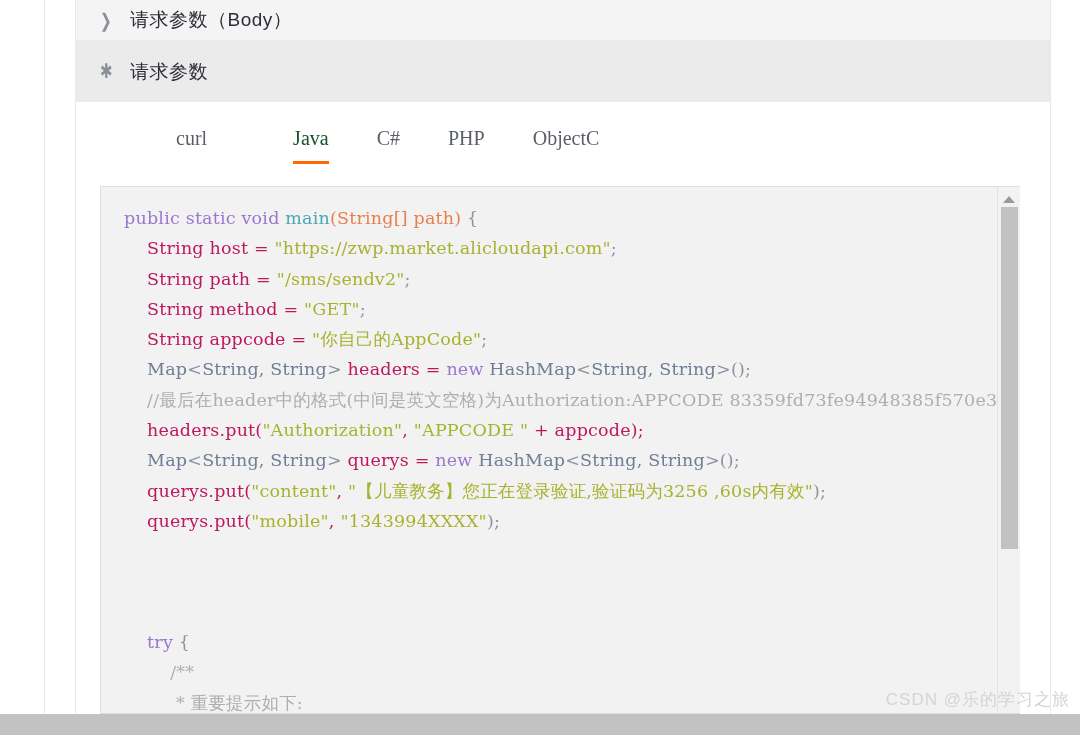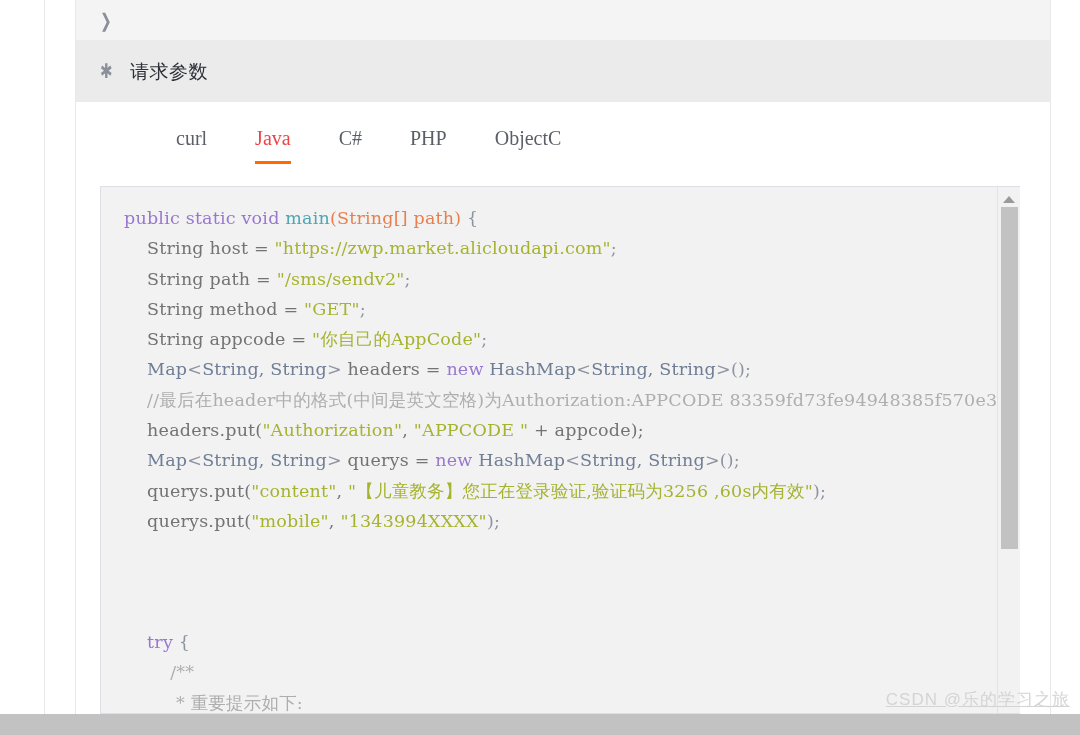--- a/index.html
+++ b/index.html
@@ -81,21 +81,21 @@
   .tab {
     font-size: 20px;
     color: #5a5e66;
     padding: 25px 0 14px 0;
     margin-right: 48px;
     position: relative;
     cursor: pointer;
     white-space: nowrap;
   }
   .tab:last-child { margin-right: 0; text-align: right; }
-  .tab.active { color: #ef4444; }
+  .tab.active { color: #14532d; margin-left: 38px; }
   .tab.active::after {
     content: "";
     position: absolute;
     left: 0;
     right: 0;
     bottom: 0;
     height: 3px;
     background: #ff6a00;
   }
 
@@ -129,21 +129,21 @@
     white-space: pre;
     color: #4a4f58;
     letter-spacing: .2px;
   }
   .tok-kw   { color: #9a77cf; }   
   .tok-type { color: #6f7d95; }   
   .tok-fn   { color: #4aa7b5; }   
   .tok-par  { color: #e8804e; }   
   .tok-str  { color: #a6b32e; }   
   .tok-cmt  { color: #aeaeae; }   
-  .tok-plain{ color: #737373; }
+  .tok-plain{ color: #be185d; }
   .tok-punct{ color: #8d93a0; }
 
   
   .vscroll {
     position: absolute;
     right: 0;
     top: 0;
     bottom: 0;
     width: 22px;
     background: #f2f2f2;
@@ -189,34 +189,34 @@
   
   .watermark {
     position: absolute;
     right: 10px;
     bottom: 24px;
     font-size: 17px;
     color: #d4d4d4;
     letter-spacing: 1px;
     pointer-events: none;
     white-space: nowrap;
-    text-decoration: underline;
   }
 </style>
 </head>
 <body>
 
 <div class="col-rule r1"></div>
 <div class="col-rule r2"></div>
 <div class="col-rule r3"></div>
 
 <div class="doc-panel">
 
   <div class="section-head collapsed">
     <span class="caret right">❯</span>
+    <span class="sec-title">请求参数（Body）</span>
   </div>
 
   <div class="section-head expanded">
     <span class="caret">✱</span>
     <span class="sec-title">请求参数</span>
   </div>
 
   <div class="tabs-wrap">
     <div class="tab">
       <span>curl</span>

